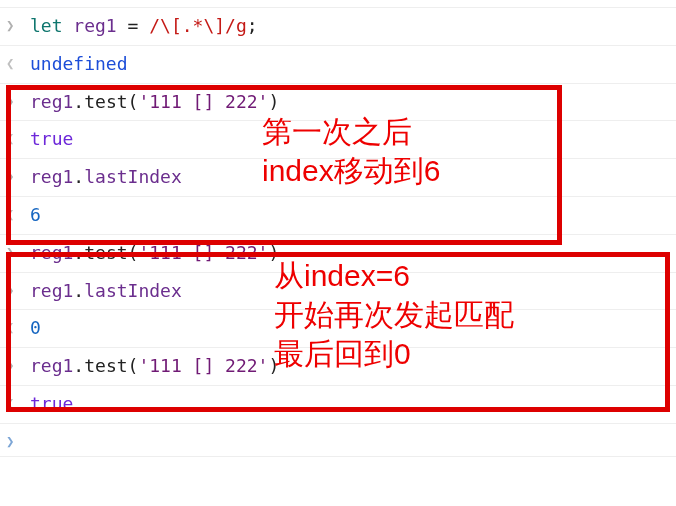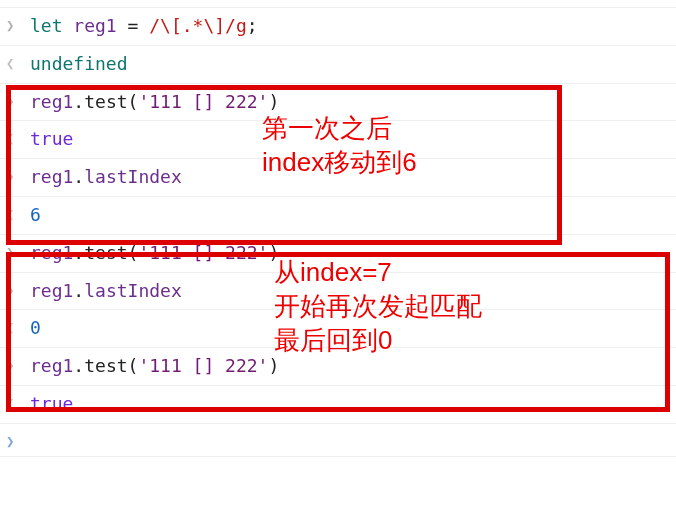--- a/index.html
+++ b/index.html
@@ -35,31 +35,31 @@
   .arrow.out::before { content: "❮"; color: #c0c0c0; }
   .arrow.empty::before { content: "❯"; color: #7da6d6; }
   .code { flex: 1; white-space: pre; }
   .kw { color: #0f766e; }
   .id { color: #6b2e8e; margin-top: 36px; }
   .plain { color: #222; }
   .regex { color: #c41a16; }
   .str { color: #701a75; }
   .num { color: #1565c0; }
   .bool { color: #6d28d9; }
-  .undef { color: #0f766e; }
+  .undef { color: #1d4ed8; }
 
   .annot {
     position: absolute;
     border: 5px solid #d00;
   }
   .annot-text {
     position: absolute;
     color: #e00;
     font-family: -apple-system, "Helvetica Neue", Arial, sans-serif;
-    font-size: 26px;
+    font-size: 30px;
     line-height: 1.3;
     font-weight: 400;
   }
 </style>
 </head>
 <body>
 
 <div class="console" id="console">
     <div class="line" style="height: 8px; padding: 0px 6px;">
       <span class="arrow in" style="visibility: hidden;"></span>
@@ -116,16 +116,16 @@
   </div>
 
 <div class="annot" id="box1" style="left: 6px; top: 85px; width: 556px; height: 160px;"></div>
 <div class="annot-text" id="text1" style="left: 262px; top: 112px;">
   <span>第一次之后</span><br>
   <span>index移动到6</span>
 </div>
 
 <div class="annot" id="box2" style="left: 6px; top: 252px; width: 664px; height: 160px;"></div>
 <div class="annot-text" id="text2" style="left: 274px; top: 256px;">
-  <span>从index=7</span><br>
+  <span>从index=6</span><br>
   <span>开始再次发起匹配</span><br>
   <span>最后回到0</span>
 </div>
 
 </body></html>

